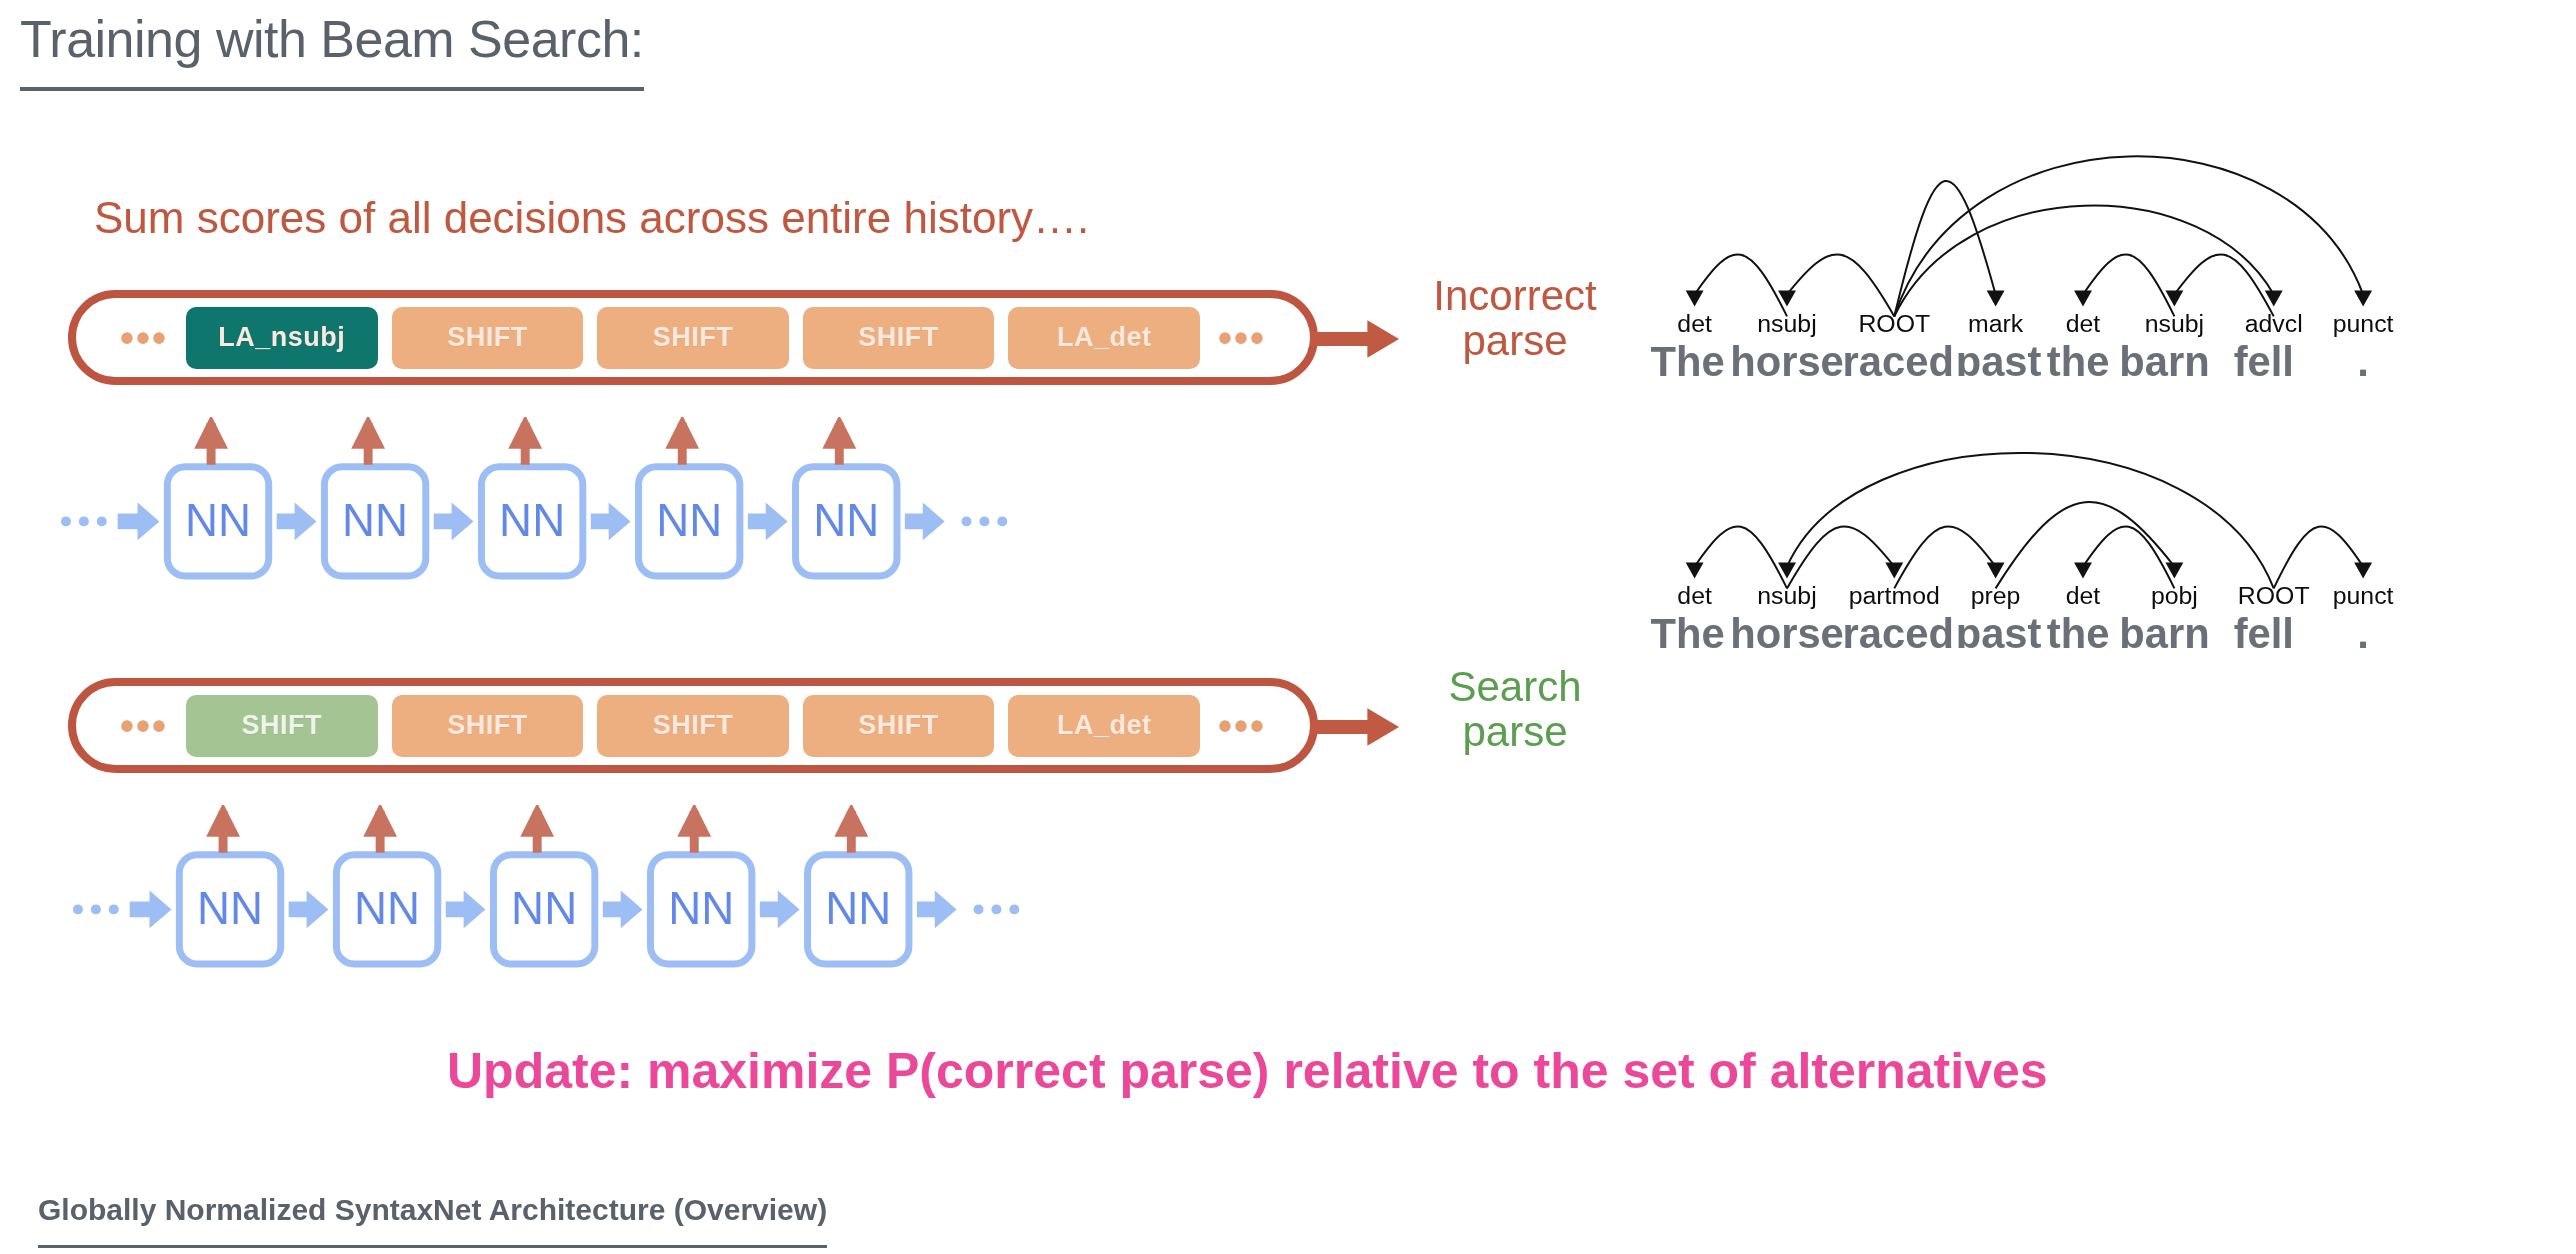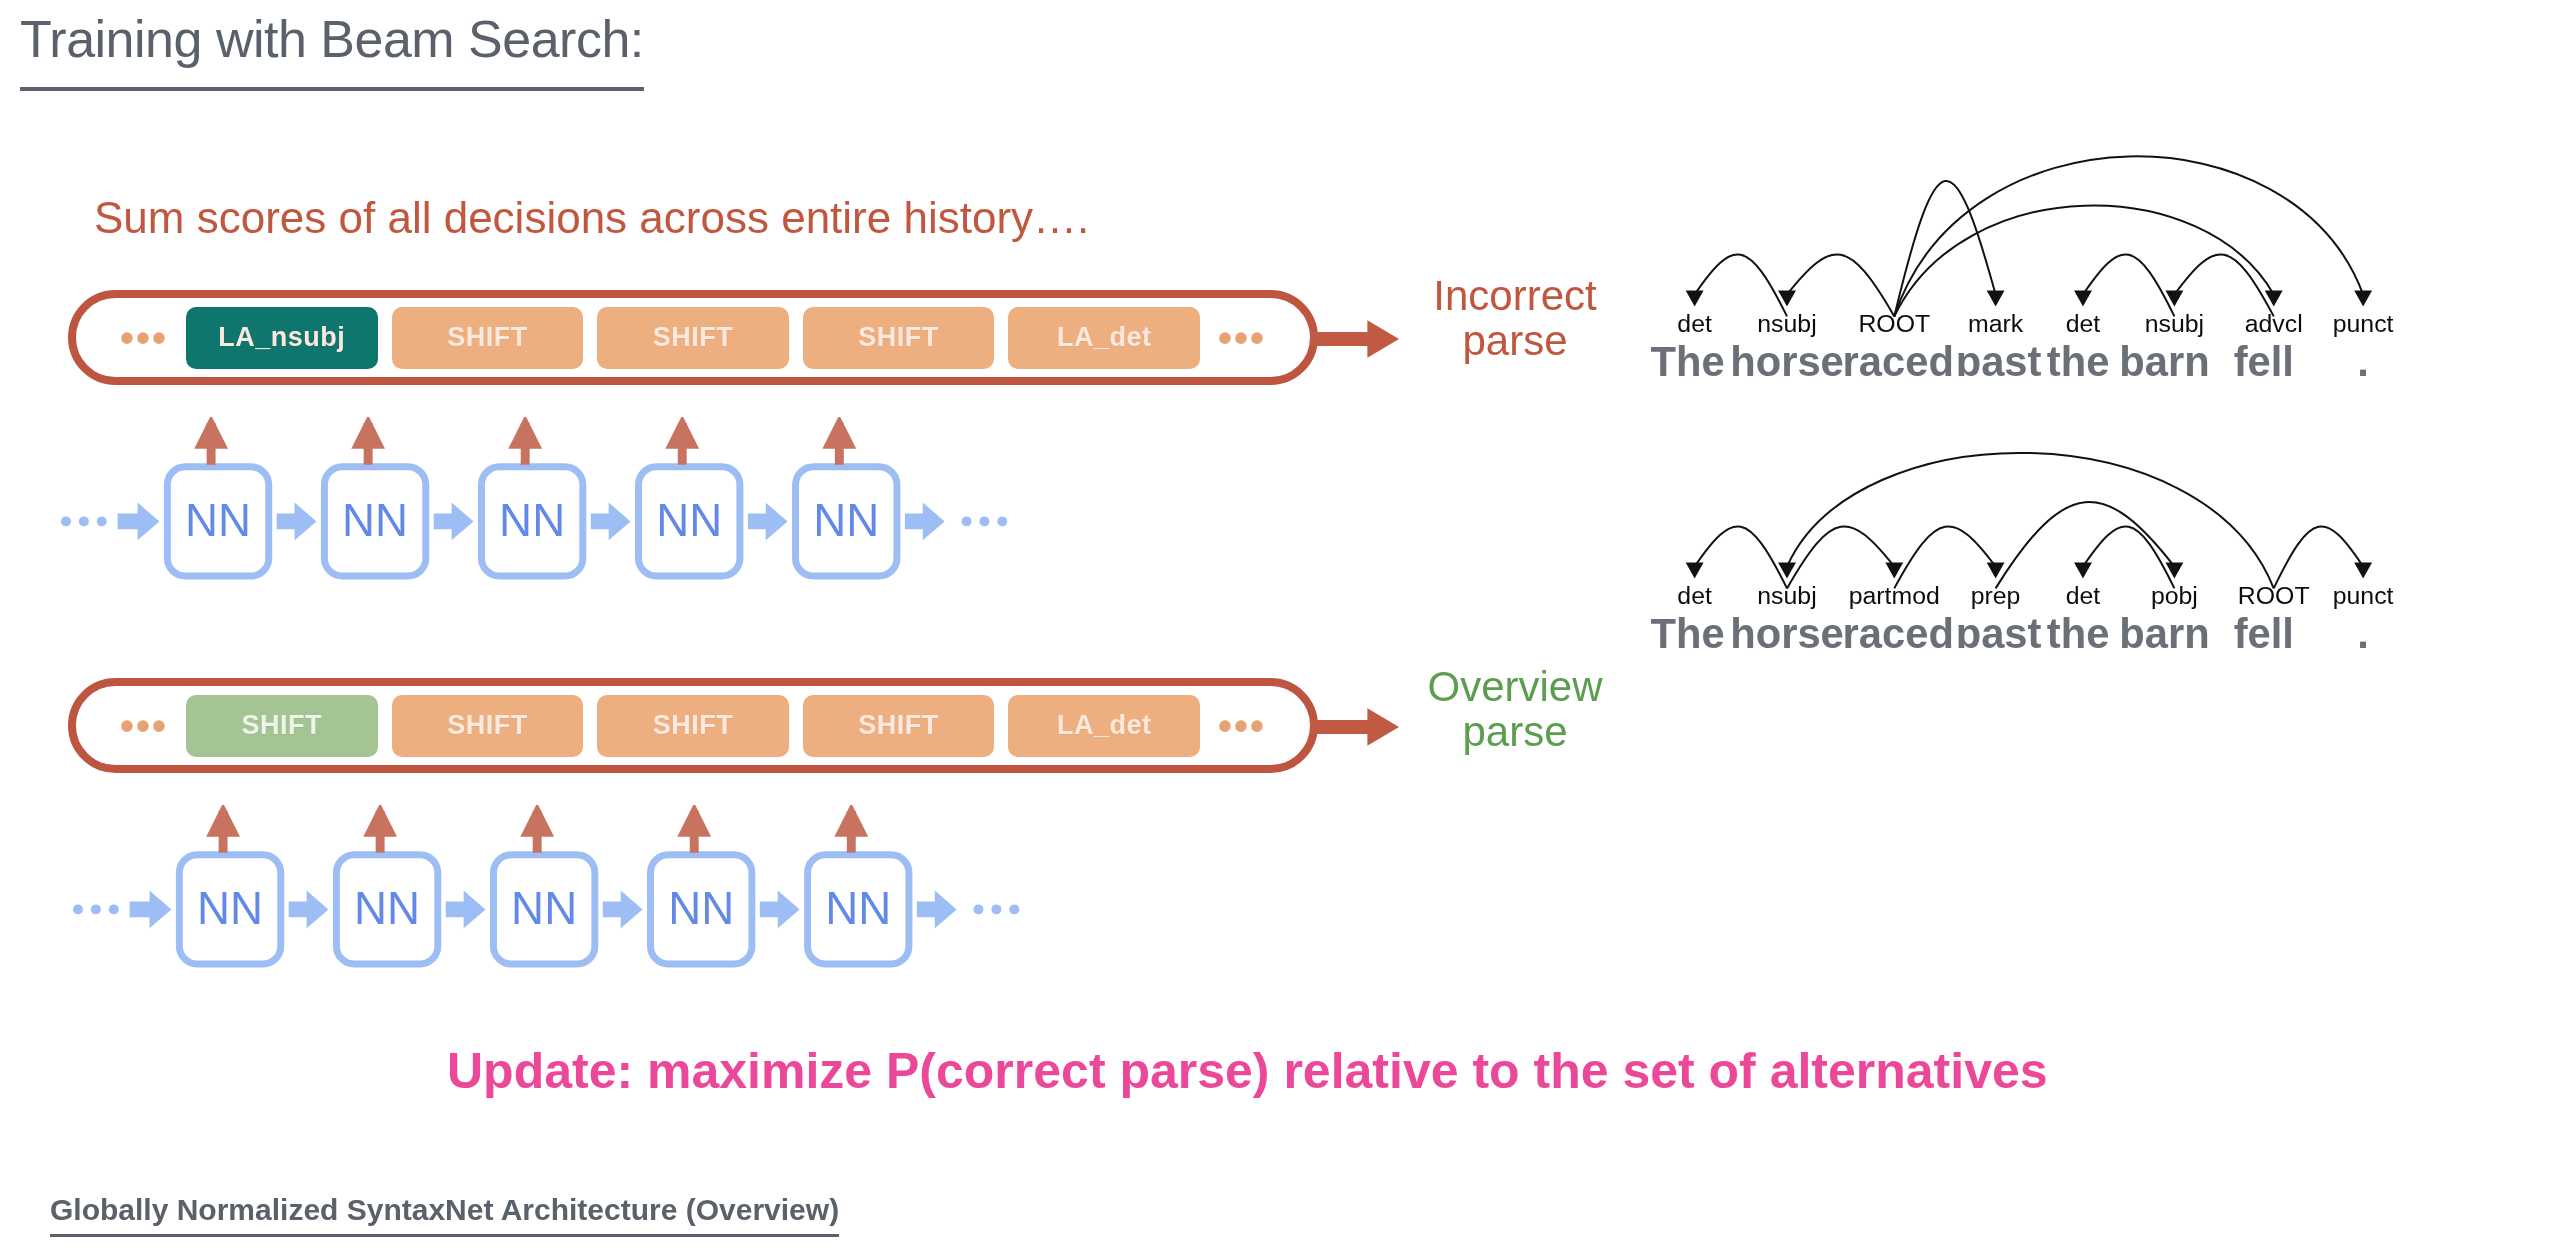--- a/index.html
+++ b/index.html
@@ -26,24 +26,23 @@
     padding-bottom: 20px;
     line-height: 1.05;
     white-space: nowrap;
   }
   #footer-title {
     left: 38px; top: 1193px;
     font-size: 30px;
     font-weight: bold;
     color: #5a616b;
     border-bottom: 3px solid #5a616b;
-    padding-bottom: 8px;
+    padding-bottom: 19px;
     line-height: 1.1;
     white-space: nowrap;
-    margin-left: 12px;
   }
   #sum-note {
     left: 94px; top: 194px;
     font-size: 44px;
     color: #c0573f;
     white-space: nowrap;
     line-height: 1.1;
   }
   #update-note {
     left: 447px; top: 1044px;
@@ -232,21 +231,21 @@
     <div class="tile orange">LA_det</div>
   </div>
   <div class="ellipsis-dots">•••</div>
 </div>
 
 <svg class="abs out-arrow" id="out-arrow-2" viewBox="0 0 92 46">
   <path d="M0 16 H58 V4 L90 23 L58 42 V30 H0 Z" fill="#c05a42"></path>
 </svg>
 
 <div class="abs side-label" id="label-correct">
-  <div>Overview</div>
+  <div>Search</div>
   <div>parse</div>
 </div>
 
 <svg class="abs nnrow" id="nnrow-2" viewBox="0 0 1330 170">
   <g fill="#9dbdf5">
     <circle cx="6" cy="105" r="5"></circle>
       <circle cx="24" cy="105" r="5"></circle>
       <circle cx="42" cy="105" r="5"></circle>
   </g>
   <path d="M58 97 H78 V86 L100 105 L78 124 V113 H58 Z" fill="#9dbdf5"></path>

